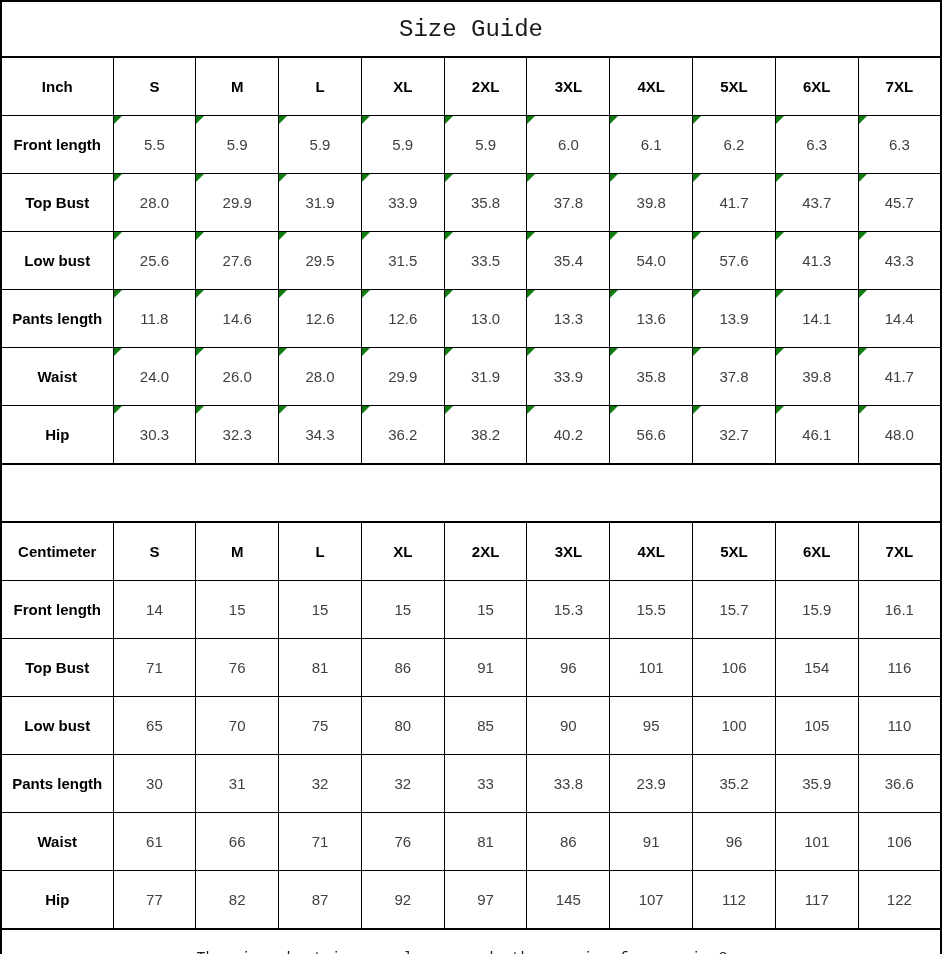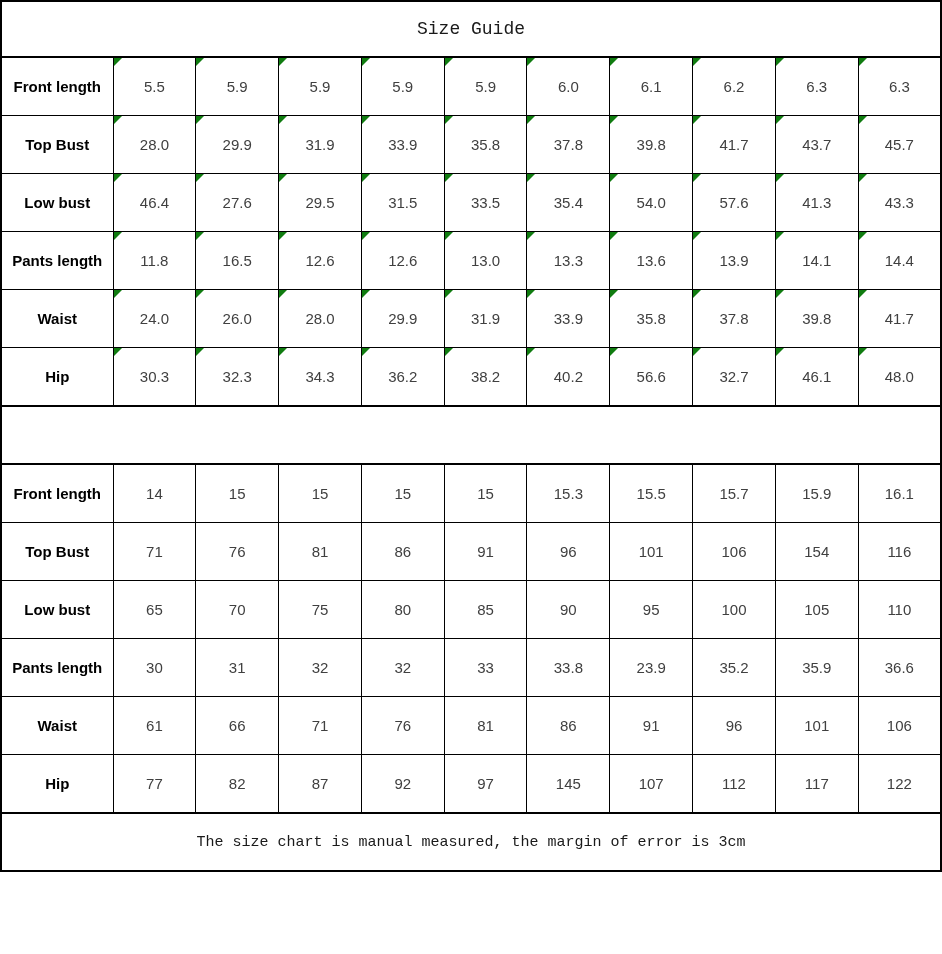--- a/index.html
+++ b/index.html
@@ -22,21 +22,21 @@
     text-align:center;
     vertical-align:middle;
     height:55px;
     position:relative;
     overflow:hidden;
   }
   tr.title-row td{
     height:52px;
     border-bottom:2px solid var(--border);
     font-family:"Liberation Mono","DejaVu Sans Mono",monospace;
-    font-size:18px;
+    font-size:24px;
     color:#1a1a1a;
     font-weight:400;
   }
   td.label-cell{
     font-weight:bold;
     font-size:15px;
     color:var(--label_text);
   }
   td.value-cell{
     font-size:15px;
@@ -75,20 +75,33 @@
       <col>
       <col>
       <col>
   </colgroup>
   <tbody>
     <tr class="title-row">
       <td colspan="11">Size Guide</td>
     </tr>
   </tbody>
   <tbody>
+      <tr>
+        <td class="label-cell">Inch</td>
+        <td class="label-cell">S</td>
+        <td class="label-cell">M</td>
+        <td class="label-cell">L</td>
+        <td class="label-cell">XL</td>
+        <td class="label-cell">2XL</td>
+        <td class="label-cell">3XL</td>
+        <td class="label-cell">4XL</td>
+        <td class="label-cell">5XL</td>
+        <td class="label-cell">6XL</td>
+        <td class="label-cell">7XL</td>
+      </tr>
       <tr>
         <td class="label-cell">Front length</td>
         <td class="value-cell"><span class="flag"></span><span class="value-text">5.5</span></td>
         <td class="value-cell"><span class="flag"></span><span class="value-text">5.9</span></td>
         <td class="value-cell"><span class="flag"></span><span class="value-text">5.9</span></td>
         <td class="value-cell"><span class="flag"></span><span class="value-text">5.9</span></td>
         <td class="value-cell"><span class="flag"></span><span class="value-text">5.9</span></td>
         <td class="value-cell"><span class="flag"></span><span class="value-text">6.0</span></td>
         <td class="value-cell"><span class="flag"></span><span class="value-text">6.1</span></td>
         <td class="value-cell"><span class="flag"></span><span class="value-text">6.2</span></td>
@@ -103,35 +116,35 @@
         <td class="value-cell"><span class="flag"></span><span class="value-text">33.9</span></td>
         <td class="value-cell"><span class="flag"></span><span class="value-text">35.8</span></td>
         <td class="value-cell"><span class="flag"></span><span class="value-text">37.8</span></td>
         <td class="value-cell"><span class="flag"></span><span class="value-text">39.8</span></td>
         <td class="value-cell"><span class="flag"></span><span class="value-text">41.7</span></td>
         <td class="value-cell"><span class="flag"></span><span class="value-text">43.7</span></td>
         <td class="value-cell"><span class="flag"></span><span class="value-text">45.7</span></td>
       </tr>
       <tr>
         <td class="label-cell">Low bust</td>
-        <td class="value-cell"><span class="flag"></span><span class="value-text">46.4</span></td>
+        <td class="value-cell"><span class="flag"></span><span class="value-text">25.6</span></td>
         <td class="value-cell"><span class="flag"></span><span class="value-text">27.6</span></td>
         <td class="value-cell"><span class="flag"></span><span class="value-text">29.5</span></td>
         <td class="value-cell"><span class="flag"></span><span class="value-text">31.5</span></td>
         <td class="value-cell"><span class="flag"></span><span class="value-text">33.5</span></td>
         <td class="value-cell"><span class="flag"></span><span class="value-text">35.4</span></td>
         <td class="value-cell"><span class="flag"></span><span class="value-text">54.0</span></td>
         <td class="value-cell"><span class="flag"></span><span class="value-text">57.6</span></td>
         <td class="value-cell"><span class="flag"></span><span class="value-text">41.3</span></td>
         <td class="value-cell"><span class="flag"></span><span class="value-text">43.3</span></td>
       </tr>
       <tr>
         <td class="label-cell">Pants length</td>
         <td class="value-cell"><span class="flag"></span><span class="value-text">11.8</span></td>
-        <td class="value-cell"><span class="flag"></span><span class="value-text">16.5</span></td>
+        <td class="value-cell"><span class="flag"></span><span class="value-text">14.6</span></td>
         <td class="value-cell"><span class="flag"></span><span class="value-text">12.6</span></td>
         <td class="value-cell"><span class="flag"></span><span class="value-text">12.6</span></td>
         <td class="value-cell"><span class="flag"></span><span class="value-text">13.0</span></td>
         <td class="value-cell"><span class="flag"></span><span class="value-text">13.3</span></td>
         <td class="value-cell"><span class="flag"></span><span class="value-text">13.6</span></td>
         <td class="value-cell"><span class="flag"></span><span class="value-text">13.9</span></td>
         <td class="value-cell"><span class="flag"></span><span class="value-text">14.1</span></td>
         <td class="value-cell"><span class="flag"></span><span class="value-text">14.4</span></td>
       </tr>
       <tr>
@@ -161,20 +174,33 @@
         <td class="value-cell"><span class="flag"></span><span class="value-text">48.0</span></td>
       </tr>
     </tbody>
   <tbody>
     <tr class="gap-row">
       <td colspan="11"></td>
     </tr>
   </tbody>
   <tbody>
       <tr>
+        <td class="label-cell">Centimeter</td>
+        <td class="label-cell">S</td>
+        <td class="label-cell">M</td>
+        <td class="label-cell">L</td>
+        <td class="label-cell">XL</td>
+        <td class="label-cell">2XL</td>
+        <td class="label-cell">3XL</td>
+        <td class="label-cell">4XL</td>
+        <td class="label-cell">5XL</td>
+        <td class="label-cell">6XL</td>
+        <td class="label-cell">7XL</td>
+      </tr>
+      <tr>
         <td class="label-cell">Front length</td>
         <td class="value-cell"><span class="value-text">14</span></td>
         <td class="value-cell"><span class="value-text">15</span></td>
         <td class="value-cell"><span class="value-text">15</span></td>
         <td class="value-cell"><span class="value-text">15</span></td>
         <td class="value-cell"><span class="value-text">15</span></td>
         <td class="value-cell"><span class="value-text">15.3</span></td>
         <td class="value-cell"><span class="value-text">15.5</span></td>
         <td class="value-cell"><span class="value-text">15.7</span></td>
         <td class="value-cell"><span class="value-text">15.9</span></td>

